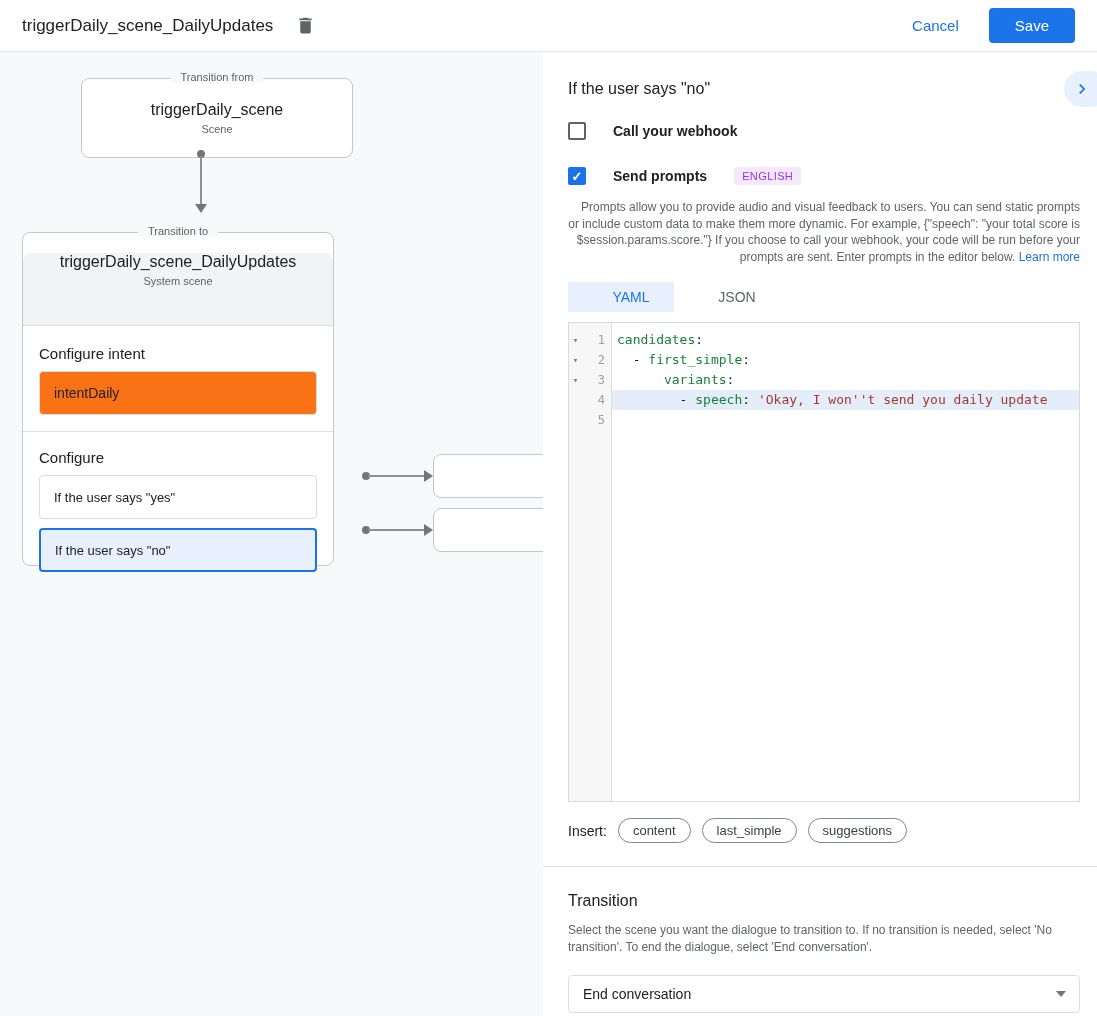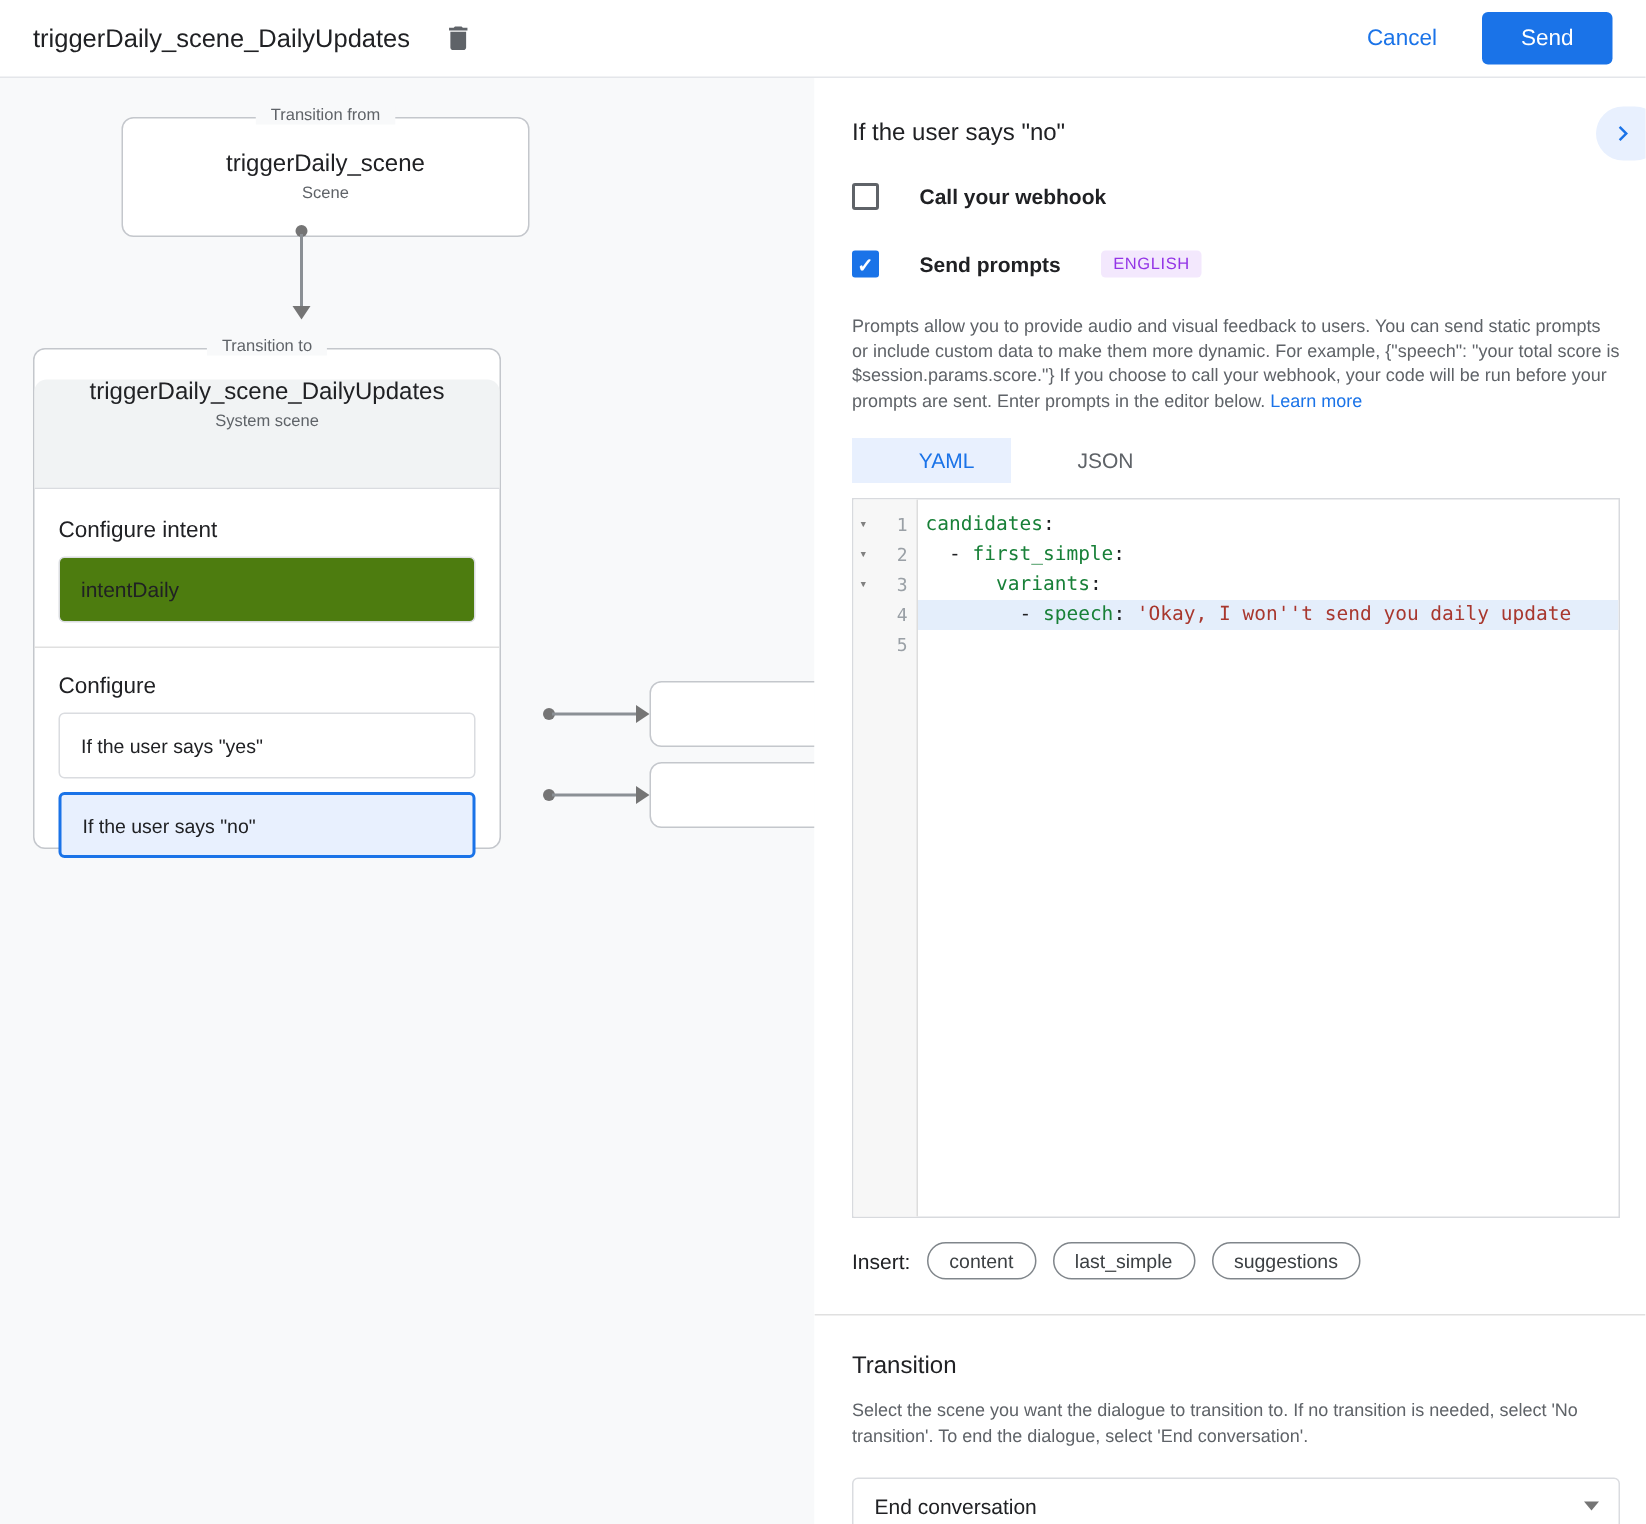--- a/index.html
+++ b/index.html
@@ -23,21 +23,21 @@
   .node-sub { font-size:11px; color:#5f6368; margin-top:4px; }
   .v-dot { position:absolute; left:197px; top:98px; width:8px; height:8px; border-radius:50%; background:#757575; }
   .v-line { position:absolute; left:200px; top:104px; width:2px; height:48px; background:#8b9095; }
   .v-arrow { position:absolute; left:195px; top:152px; width:0; height:0; border-left:6px solid transparent; border-right:6px solid transparent; border-top:9px solid #757575; }
 
   .to-box { left:22px; top:180px; width:312px; height:334px; }
   .to-box-header { height:73px; background:#f1f3f4; border-bottom:1px solid #dadce0; border-radius:8px 8px 0 0; text-align:center; }
   .to-box-header .node-title { margin-top:20px; }
   .intent-section { padding:19px 16px 16px 16px; border-bottom:1px solid #e0e0e0; }
   .section-label { font-size:15px; color:#202124; }
-  .intent-input { margin-top:9px; height:44px; border:1px solid #dadce0; border-radius:4px; background:#4d7c0f; display:flex; align-items:center; padding:0 14px; font-size:14px; color:#202124; }
+  .intent-input { margin-top:9px; height:44px; border:1px solid #dadce0; border-radius:4px; background:#f97316; display:flex; align-items:center; padding:0 14px; font-size:14px; color:#202124; }
   .cond-section { padding:17px 16px 14px 16px; }
   .cond-row { margin-top:9px; height:44px; border:1px solid #dadce0; border-radius:4px; background:#fff; display:flex; align-items:center; padding:0 14px; font-size:13px; color:#202124; cursor:pointer; }
   .cond-row.selected { background:#e8f0fe; border:2px solid #1a73e8; }
 
   .h-dot1 { position:absolute; left:362px; top:420px; width:8px; height:8px; border-radius:50%; background:#757575; }
   .h-line1 { position:absolute; left:368px; top:423px; width:56px; height:2px; background:#8b9095; }
   .h-arrow1 { position:absolute; left:424px; top:418px; width:0; height:0; border-top:6px solid transparent; border-bottom:6px solid transparent; border-left:9px solid #757575; }
   .h-dot2 { position:absolute; left:362px; top:474px; width:8px; height:8px; border-radius:50%; background:#757575; }
   .h-line2 { position:absolute; left:368px; top:477px; width:56px; height:2px; background:#8b9095; }
   .h-arrow2 { position:absolute; left:424px; top:472px; width:0; height:0; border-top:6px solid transparent; border-bottom:6px solid transparent; border-left:9px solid #757575; }
@@ -51,21 +51,21 @@
   .panel-title { font-size:16px; font-weight:400; color:#202124; }
   .collapse-btn { position:absolute; top:-9px; right:-28px; width:44px; height:36px; border:none; border-radius:18px; background:#e8f0fe; cursor:pointer; display:flex; align-items:center; padding-left:8px; }
   .check-row { display:flex; align-items:center; gap:27px; height:20px; }
   .check-row.webhook { margin-top:23px; }
   .check-row.prompts { margin-top:25px; }
   .checkbox { width:18px; height:18px; border-radius:2px; flex:none; }
   .checkbox.unchecked { border:2px solid #5f6368; background:#fff; }
   .checkbox.checked { background:#1a73e8; color:#fff; font-size:13px; font-weight:bold; display:flex; align-items:center; justify-content:center; line-height:1; }
   .check-label { font-size:14px; font-weight:700; color:#202124; }
   .lang-badge { font-size:11px; font-weight:500; letter-spacing:.4px; color:#9334e6; background:#f3e8fd; border-radius:3px; padding:3px 8px; }
-  .desc { margin-top:23px; font-size:12px; line-height:16.5px; color:#5f6368; max-width:522px; }
+  .desc { margin-top:13px; font-size:12px; line-height:16.5px; color:#5f6368; max-width:522px;text-align:right; }
   .link { color:#1a73e8; text-decoration:none; cursor:pointer; }
   .tabs { margin-top:17px; display:flex; }
   .tab { width:106px; height:30px; display:flex; align-items:center; justify-content:center; font-size:14px; font-weight:500; color:#5f6368; cursor:pointer;padding-left:20px; }
   .tab.active { background:#e8f0fe; color:#1a73e8; }
 
   .editor { margin-top:10px; height:480px; border:1px solid #d8dade; display:flex; font-family:"DejaVu Sans Mono", monospace; font-size:13px; line-height:20px; }
   .gutter { width:43px; background:#f7f7f7; border-right:1px solid #ddd; padding-top:7px; flex:none; }
   .gutter-line { display:flex; height:20px; align-items:center; }
   .fold { width:13px; text-align:center; font-size:9px; color:#808080; cursor:pointer; }
   .lnum { flex:1; text-align:right; padding-right:6px; font-size:12px; color:#9aa0a6; }
@@ -92,21 +92,21 @@
   <div class="header-left">
     <div class="page-title">triggerDaily_scene_DailyUpdates</div>
     <button class="icon-btn">
       <svg viewBox="0 0 24 24" width="21" height="21" fill="#5f6368">
           <path d="M6 19c0 1.1.9 2 2 2h8c1.1 0 2-.9 2-2V7H6v12zM19 4h-3.5l-1-1h-5l-1 1H5v2h14V4z"></path>
         </svg>
     </button>
   </div>
   <div class="header-right">
     <button class="cancel-btn">Cancel</button>
-    <button class="save-btn">Send</button>
+    <button class="save-btn">Save</button>
   </div>
 </div>
 
 <div class="left-panel">
 
   <div class="flow-box from-box">
     <span class="flow-legend">Transition from</span>
     <div class="node-title">triggerDaily_scene</div>
     <div class="node-sub">Scene</div>
   </div>

